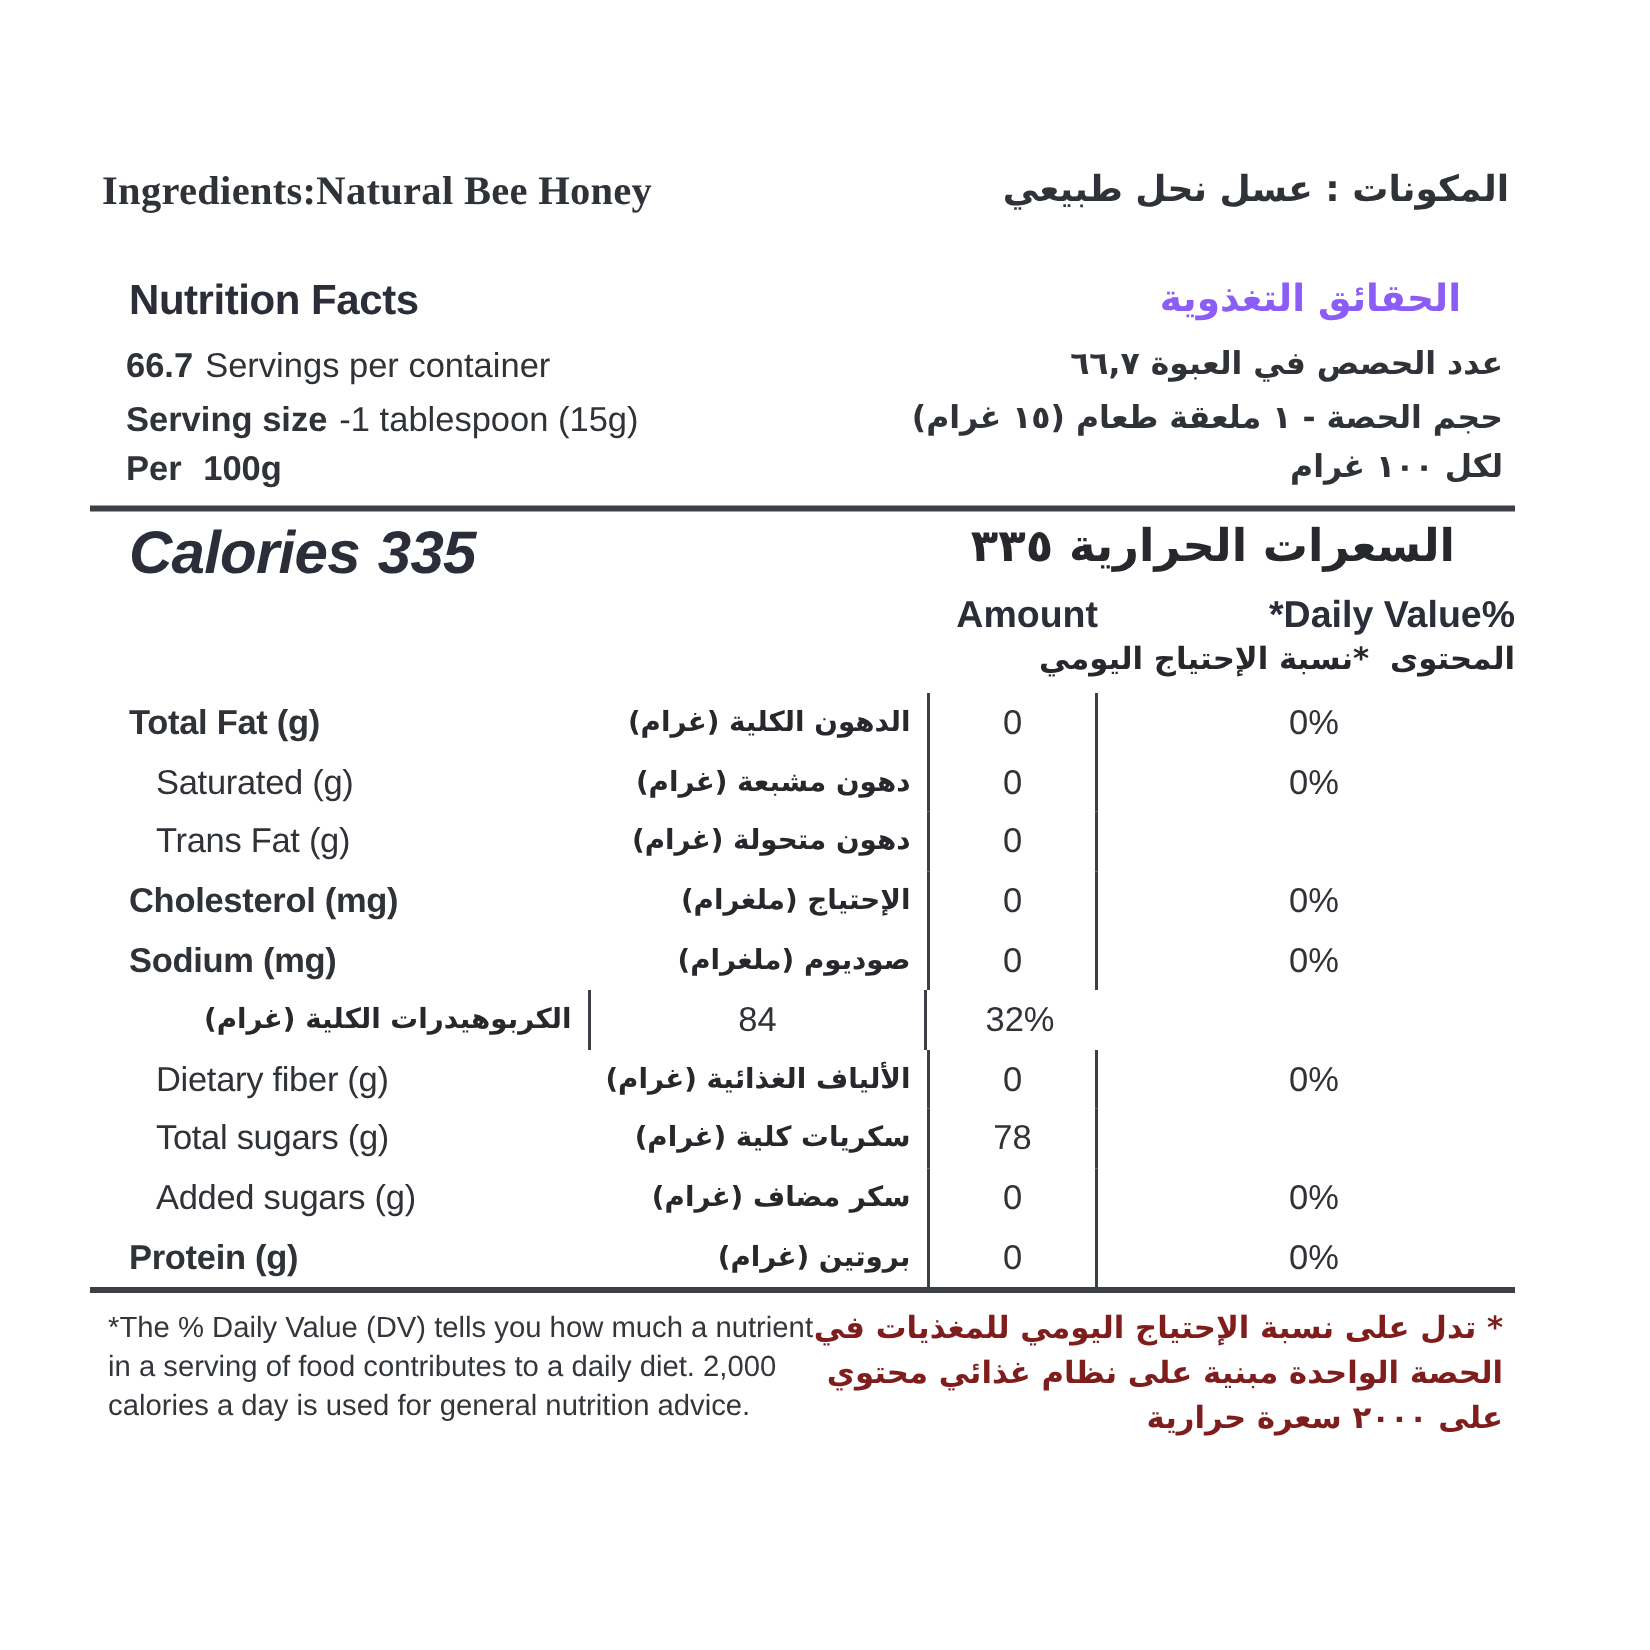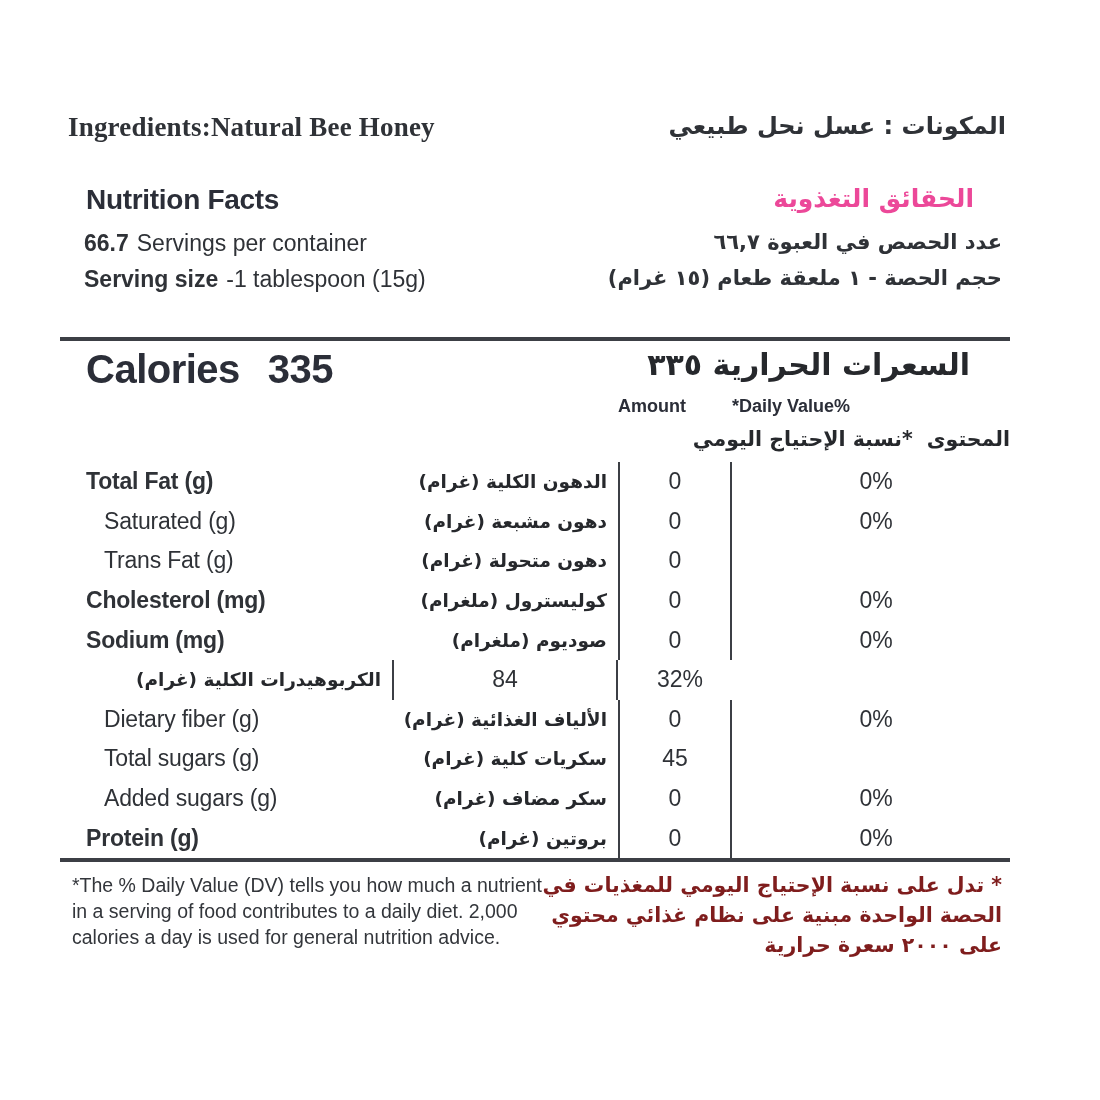--- a/index.html
+++ b/index.html
@@ -15,36 +15,36 @@
   .ar{font-family:"DejaVu Sans",sans-serif;direction:rtl;text-align:right;}
   .b{font-weight:bold;}
   .serif{font-family:"Liberation Serif","DejaVu Serif",serif;}
 
   
   .sec-ingredients{top:112px;}
   .ing-en{font-size:27px;letter-spacing:.2px;padding-left:8px;}
   .ing-ar{font-size:24px;padding-right:4px;}
   .sec-nf{top:184px;}
   .nf-en{font-size:28px;letter-spacing:-.3px;padding-left:26px;color:#2b2e38;}
-  .nf-ar{font-size:25px;padding-right:36px;color:#ec4899;}
+  .nf-ar{font-size:25px;padding-right:36px;color:#8b5cf6;}
   .sec-servings{top:230px;}
   .line-en{font-size:23px;padding-left:24px;display:flex;gap:8px;align-items:flex-start;}
   .line-ar{font-size:21px;padding-right:8px;}
   .sec-ss{top:266px;}
   .sec-per{top:299px;}
 
   .rule-a{top:337px;border-top:4px solid #3c3f45;height:0;}
   .sec-cal{top:347px;}
-  .cal-en{font-size:40px;font-weight:bold;letter-spacing:-.5px;padding-left:26px;display:flex;gap:28px;color:#2b2e38;}
+  .cal-en{font-size:40px;font-weight:bold;letter-spacing:-.5px;padding-left:26px;display:flex;gap:12px;color:#2b2e38;font-style:italic;}
   .cal-ar{font-size:30px;font-weight:bold;padding-right:40px;color:#26282c;}
 
   
   .grid{display:grid;grid-template-columns:332px 226px 114px 278px;}
   .sec-colhead{top:396px;}
-  .colhead-cell{font-size:18px;font-weight:bold;text-align:left;color:#2b2e38;}
+  .colhead-cell{font-size:25px;font-weight:bold;text-align:right;color:#2b2e38;}
   .sec-arhead{top:427px;}
   .arhead{font-size:20.5px;font-weight:bold;padding-right:24px;display:flex;flex-direction:row;justify-content:flex-start;gap:14px;color:#26282c;}
 
   
   .sec-table{top:462px;}
   .nrow{height:39.6px;display:grid;grid-template-columns:332px 226px 114px 278px;align-items:center;}
   .cell-en{font-size:23px;padding-left:26px;letter-spacing:-.2px;white-space:nowrap;}
   .cell-en.ind{padding-left:44px;}
   .cell-ar{font-size:18.5px;font-weight:bold;padding-right:11px;white-space:nowrap;color:#26282c;}
   .cell-amt{height:100%;display:flex;align-items:center;justify-content:center;
@@ -81,20 +81,24 @@
   </div>
 
   <div class="sec sec-ss toprow">
     <div class="line-en">
       <span class="b">Serving size</span>
       <span>-1 tablespoon (15g)</span>
     </div>
     <div class="line-ar ar b" dir="rtl">حجم الحصة - ١ ملعقة طعام (١٥ غرام)</div>
   </div>
 
+  <div class="sec sec-per toprow">
+    <div class="line-en b" style="word-spacing:8px;">Per 100g</div>
+    <div class="line-ar ar b" dir="rtl">لكل ١٠٠ غرام</div>
+  </div>
 
   <div class="sec rule-a"></div>
 
   <div class="sec sec-cal toprow">
     <div class="cal-en">
       <span>Calories</span>
       <span>335</span>
     </div>
     <div class="cal-ar ar" dir="rtl">السعرات الحرارية ٣٣٥</div>
   </div>
@@ -125,21 +129,21 @@
         <div class="cell-dv">0%</div>
       </div>
       <div class="nrow">
         <div class="cell-en ind">Trans Fat (g)</div>
         <div class="cell-ar ar" dir="rtl">دهون متحولة (غرام)</div>
         <div class="cell-amt">0</div>
         <div class="cell-dv"></div>
       </div>
       <div class="nrow">
         <div class="cell-en b">Cholesterol  (mg)</div>
-        <div class="cell-ar ar" dir="rtl">كوليسترول (ملغرام)</div>
+        <div class="cell-ar ar" dir="rtl">الإحتياج (ملغرام)</div>
         <div class="cell-amt">0</div>
         <div class="cell-dv">0%</div>
       </div>
       <div class="nrow">
         <div class="cell-en b">Sodium  (mg)</div>
         <div class="cell-ar ar" dir="rtl">صوديوم (ملغرام)</div>
         <div class="cell-amt">0</div>
         <div class="cell-dv">0%</div>
       </div>
       <div class="nrow">
@@ -149,21 +153,21 @@
       </div>
       <div class="nrow">
         <div class="cell-en ind">Dietary fiber (g)</div>
         <div class="cell-ar ar" dir="rtl">الألياف الغذائية (غرام)</div>
         <div class="cell-amt">0</div>
         <div class="cell-dv">0%</div>
       </div>
       <div class="nrow">
         <div class="cell-en ind">Total sugars (g)</div>
         <div class="cell-ar ar" dir="rtl">سكريات كلية (غرام)</div>
-        <div class="cell-amt">45</div>
+        <div class="cell-amt">78</div>
         <div class="cell-dv"></div>
       </div>
       <div class="nrow">
         <div class="cell-en ind">Added sugars (g)</div>
         <div class="cell-ar ar" dir="rtl">سكر مضاف (غرام)</div>
         <div class="cell-amt">0</div>
         <div class="cell-dv">0%</div>
       </div>
       <div class="nrow">
         <div class="cell-en b">Protein (g)</div>

